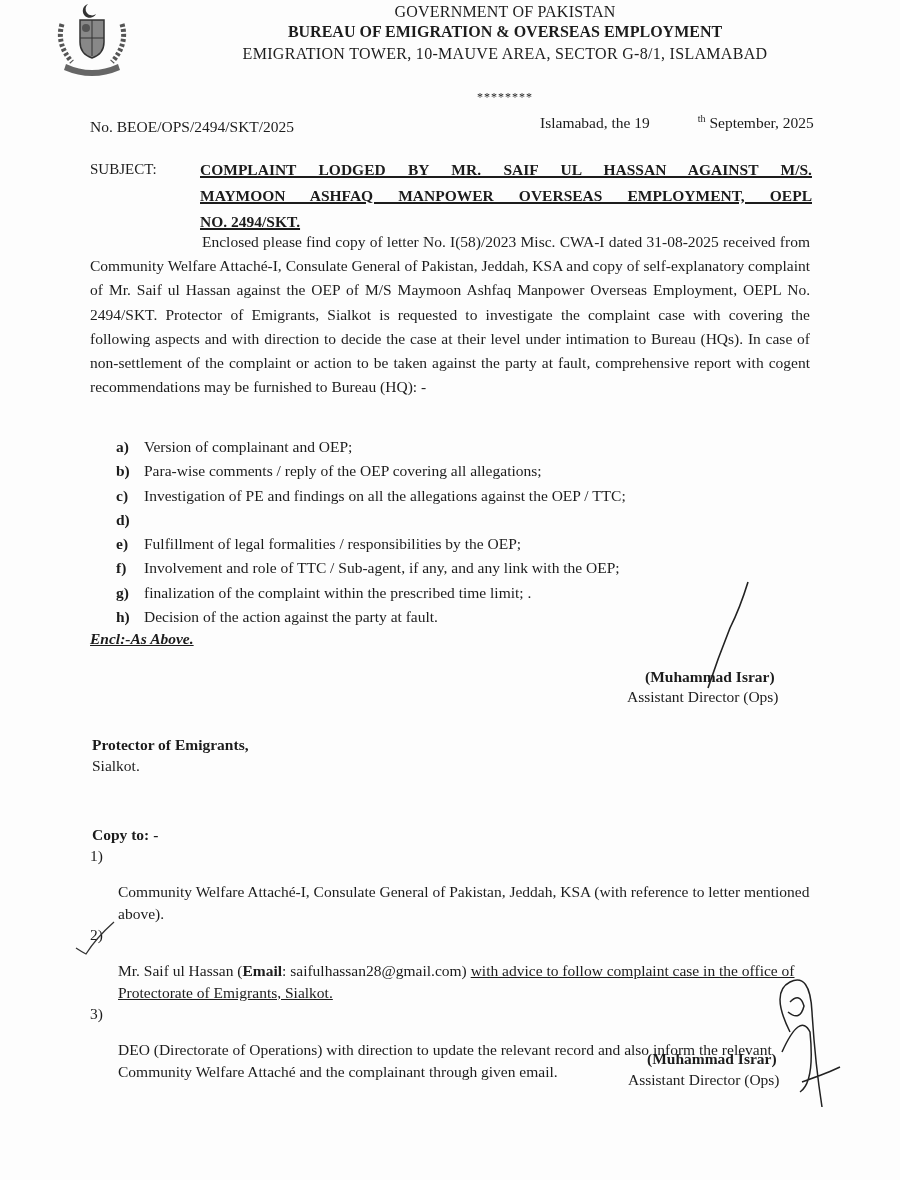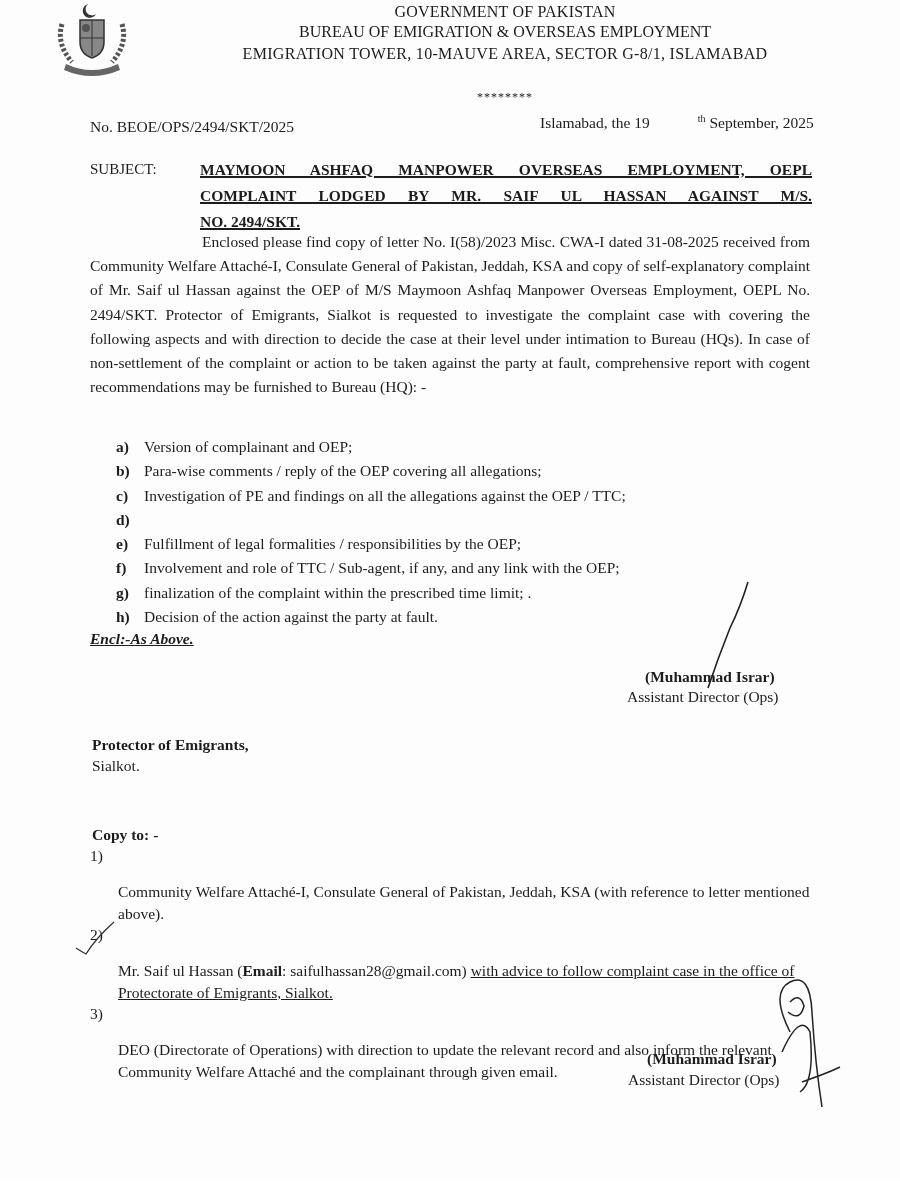--- a/index.html
+++ b/index.html
@@ -8,21 +8,21 @@
       background: #ffffff;
       font-family: "Liberation Serif", "DejaVu Serif", serif;
       color: #1c1c1c;
       position: relative;
       overflow: hidden;
     }
     .page { position: absolute; left: 0; top: 0; width: 900px; height: 1180px; background: #fdfdfd; }
     .emblem { position: absolute; left: 52px; top: 2px; width: 80px; height: 78px; }
     .hdr { position: absolute; left: 180px; width: 650px; text-align: center; }
     .hdr1 { top: 3px; font-size: 16px; letter-spacing: 0.2px; }
-    .hdr2 { top: 23px; font-size: 16px; font-weight: normal; }
+    .hdr2 { top: 23px; font-size: 16px; font-weight: bold; }
     .hdr3 { top: 45px; font-size: 16px; letter-spacing: 0.3px; }
     .hdr4 { top: 68px; font-size: 15px; }
     .stars { top: 90px; font-size: 12px; letter-spacing: 1px; }
     .refno { position: absolute; left: 90px; top: 118px; font-size: 15.5px; }
     .dateline { position: absolute; left: 540px; top: 113px; font-size: 15.5px; }
     .dateline sup { font-size: 10px; margin-left: 48px; }
     .subj-label { position: absolute; left: 90px; top: 161px; font-size: 15px; }
     .subj { position: absolute; left: 200px; top: 157px; width: 612px; font-size: 15.5px; font-weight: bold; text-decoration: underline; text-decoration-thickness: 2px; line-height: 26px; text-align: justify; text-align-last: justify; }
     .subj .last { text-align-last: left; display: block; }
     .body { position: absolute; left: 90px; top: 230px; width: 720px; font-size: 15.5px; line-height: 24.2px; text-align: justify; text-indent: 112px; font-family: Liberation Serif, serif; }
@@ -63,22 +63,22 @@
   <div class="hdr hdr1">GOVERNMENT OF PAKISTAN</div>
   <div class="hdr hdr2">BUREAU OF EMIGRATION &amp; OVERSEAS EMPLOYMENT</div>
   <div class="hdr hdr3">EMIGRATION TOWER, 10-MAUVE AREA, SECTOR G-8/1, ISLAMABAD</div>
   <div class="hdr stars">********</div>
 
   <div class="refno">No. BEOE/OPS/2494/SKT/2025</div>
   <div class="dateline"><span>Islamabad, the 19</span><sup>th</sup><span> September, 2025</span></div>
 
   <div class="subj-label">SUBJECT:</div>
   <div class="subj">
+    <span style="display:block">COMPLAINT LODGED BY MR. SAIF UL HASSAN AGAINST M/S.</span>
     <span style="display:block">MAYMOON ASHFAQ MANPOWER OVERSEAS EMPLOYMENT, OEPL</span>
-    <span style="display:block">COMPLAINT LODGED BY MR. SAIF UL HASSAN AGAINST M/S.</span>
     <span class="last">NO. 2494/SKT.</span>
   </div>
 
   <div class="body">Enclosed please find copy of letter No. I(58)/2023 Misc. CWA-I dated 31-08-2025 received from Community Welfare Attaché-I, Consulate General of Pakistan, Jeddah, KSA and copy of self-explanatory complaint of Mr. Saif ul Hassan against the OEP of M/S Maymoon Ashfaq Manpower Overseas Employment, OEPL No. 2494/SKT. Protector of Emigrants, Sialkot is requested to investigate the complaint case with covering the following aspects and with direction to decide the case at their level under intimation to Bureau (HQs). In case of non-settlement of the complaint or action to be taken against the party at fault, comprehensive report with cogent recommendations may be furnished to Bureau (HQ): -</div>
 
   <ul class="items">
     <li>
         <span class="mk">a)</span>
         <span>Version of complainant and OEP;</span>
       </li>

